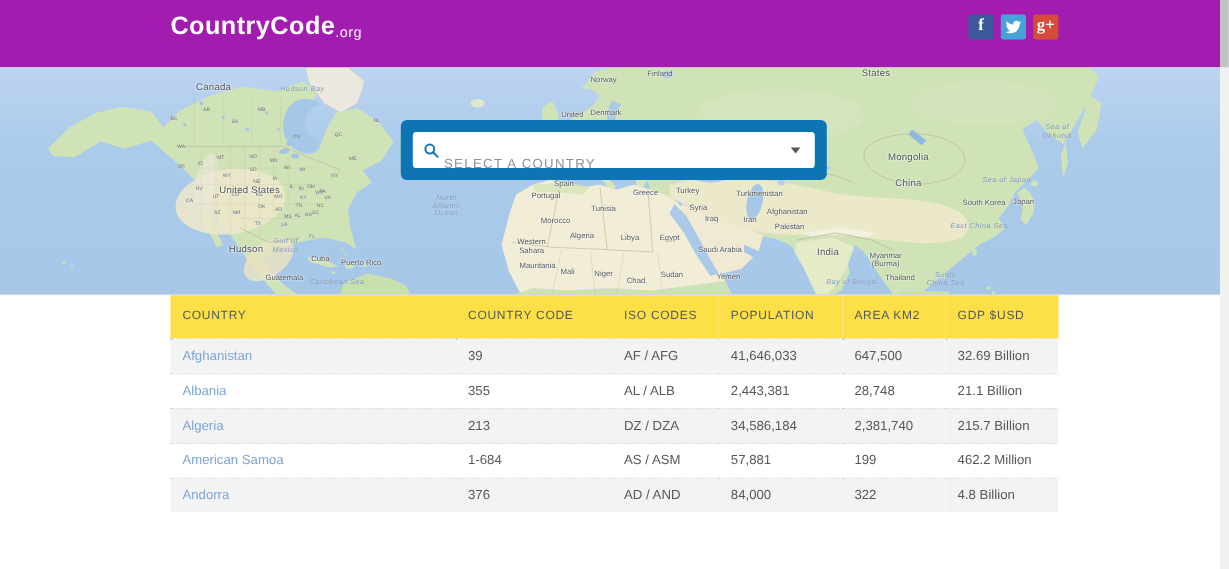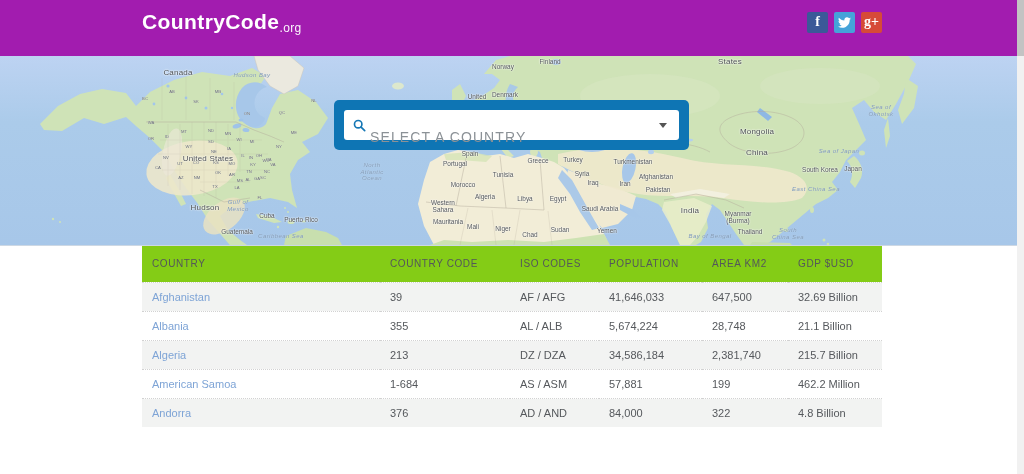--- a/index.html
+++ b/index.html
@@ -28,29 +28,29 @@
     text-shadow:0 0 2px #fff,0 0 2px #fff;}
   .state{font-size:7px;transform:translate(-50%,-50%) scale(.6);color:#5f646a;text-shadow:0 0 1px #fff;}
   .water{font-size:7px;font-style:italic;transform:translate(-50%,-50%) scale(.86);color:#7b96b5;
     letter-spacing:.5px;text-shadow:0 0 1px rgba(255,255,255,.6);}
 
   
   .search-panel{position:absolute;left:50%;top:44px;width:355px;height:50px;margin-left:-178px;
     background:#0e75b4;border-radius:5px;z-index:5;}
   .select{position:absolute;left:10px;right:10px;top:10px;height:30px;background:#fff;border-radius:3px;
     display:flex;align-items:center;padding:0 12px 0 9px;cursor:pointer;box-sizing:border-box;}
-  .select .ph{flex:1;font-size:14px;letter-spacing:1.1px;color:#8b9196;margin-left:4px;margin-top:24px;}
+  .select .ph{flex:1;font-size:11px;letter-spacing:1.1px;color:#8b9196;margin-left:4px;margin-top:24px;}
   .caret{width:0;height:0;border-left:4px solid transparent;border-right:4px solid transparent;
     border-top:5px solid #555;}
 
   
   .page-title{font-size:22px;font-weight:400;color:#4b4e52;text-align:center;letter-spacing:.3px;
     margin:18px 0 16px;}
   table.codes{width:740px;margin:0 auto;border-collapse:collapse;table-layout:fixed;}
-  table.codes th{background:#84cc16;font-weight:400;font-size:10px;color:#54575a;letter-spacing:.6px;
+  table.codes th{background:#fde047;font-weight:400;font-size:10px;color:#54575a;letter-spacing:.6px;
     text-align:left;height:36px;padding:0 10px;box-sizing:border-box;}
   table.codes td{font-size:11px;color:#55585c;height:29px;padding:0 10px;box-sizing:border-box;
     vertical-align:middle;overflow:hidden;white-space:nowrap;}
   table.codes tbody tr{border-top:1px dotted #d2d2d2;}
   table.codes tbody tr:nth-child(odd){background:#f2f3f2;}
   a.clink{color:#7ea4d6;text-decoration:none;cursor:pointer;}
   th.c1{width:238px}th.c2{width:130px}th.c3{width:89px}th.c4{width:103px}th.c5{width:86px}th.c6{width:94px}
 
   
   .scrollbar{position:fixed;right:0;top:0;width:7px;height:474px;background:#f1f1f1;z-index:10;}
@@ -336,21 +336,21 @@
             <td>39</td>
             <td>AF / AFG</td>
             <td>41,646,033</td>
             <td>647,500</td>
             <td>32.69 Billion</td>
           </tr>
           <tr>
             <td><a class="clink">Albania</a></td>
             <td>355</td>
             <td>AL / ALB</td>
-            <td>5,674,224</td>
+            <td>2,443,381</td>
             <td>28,748</td>
             <td>21.1 Billion</td>
           </tr>
           <tr>
             <td><a class="clink">Algeria</a></td>
             <td>213</td>
             <td>DZ / DZA</td>
             <td>34,586,184</td>
             <td>2,381,740</td>
             <td>215.7 Billion</td>

